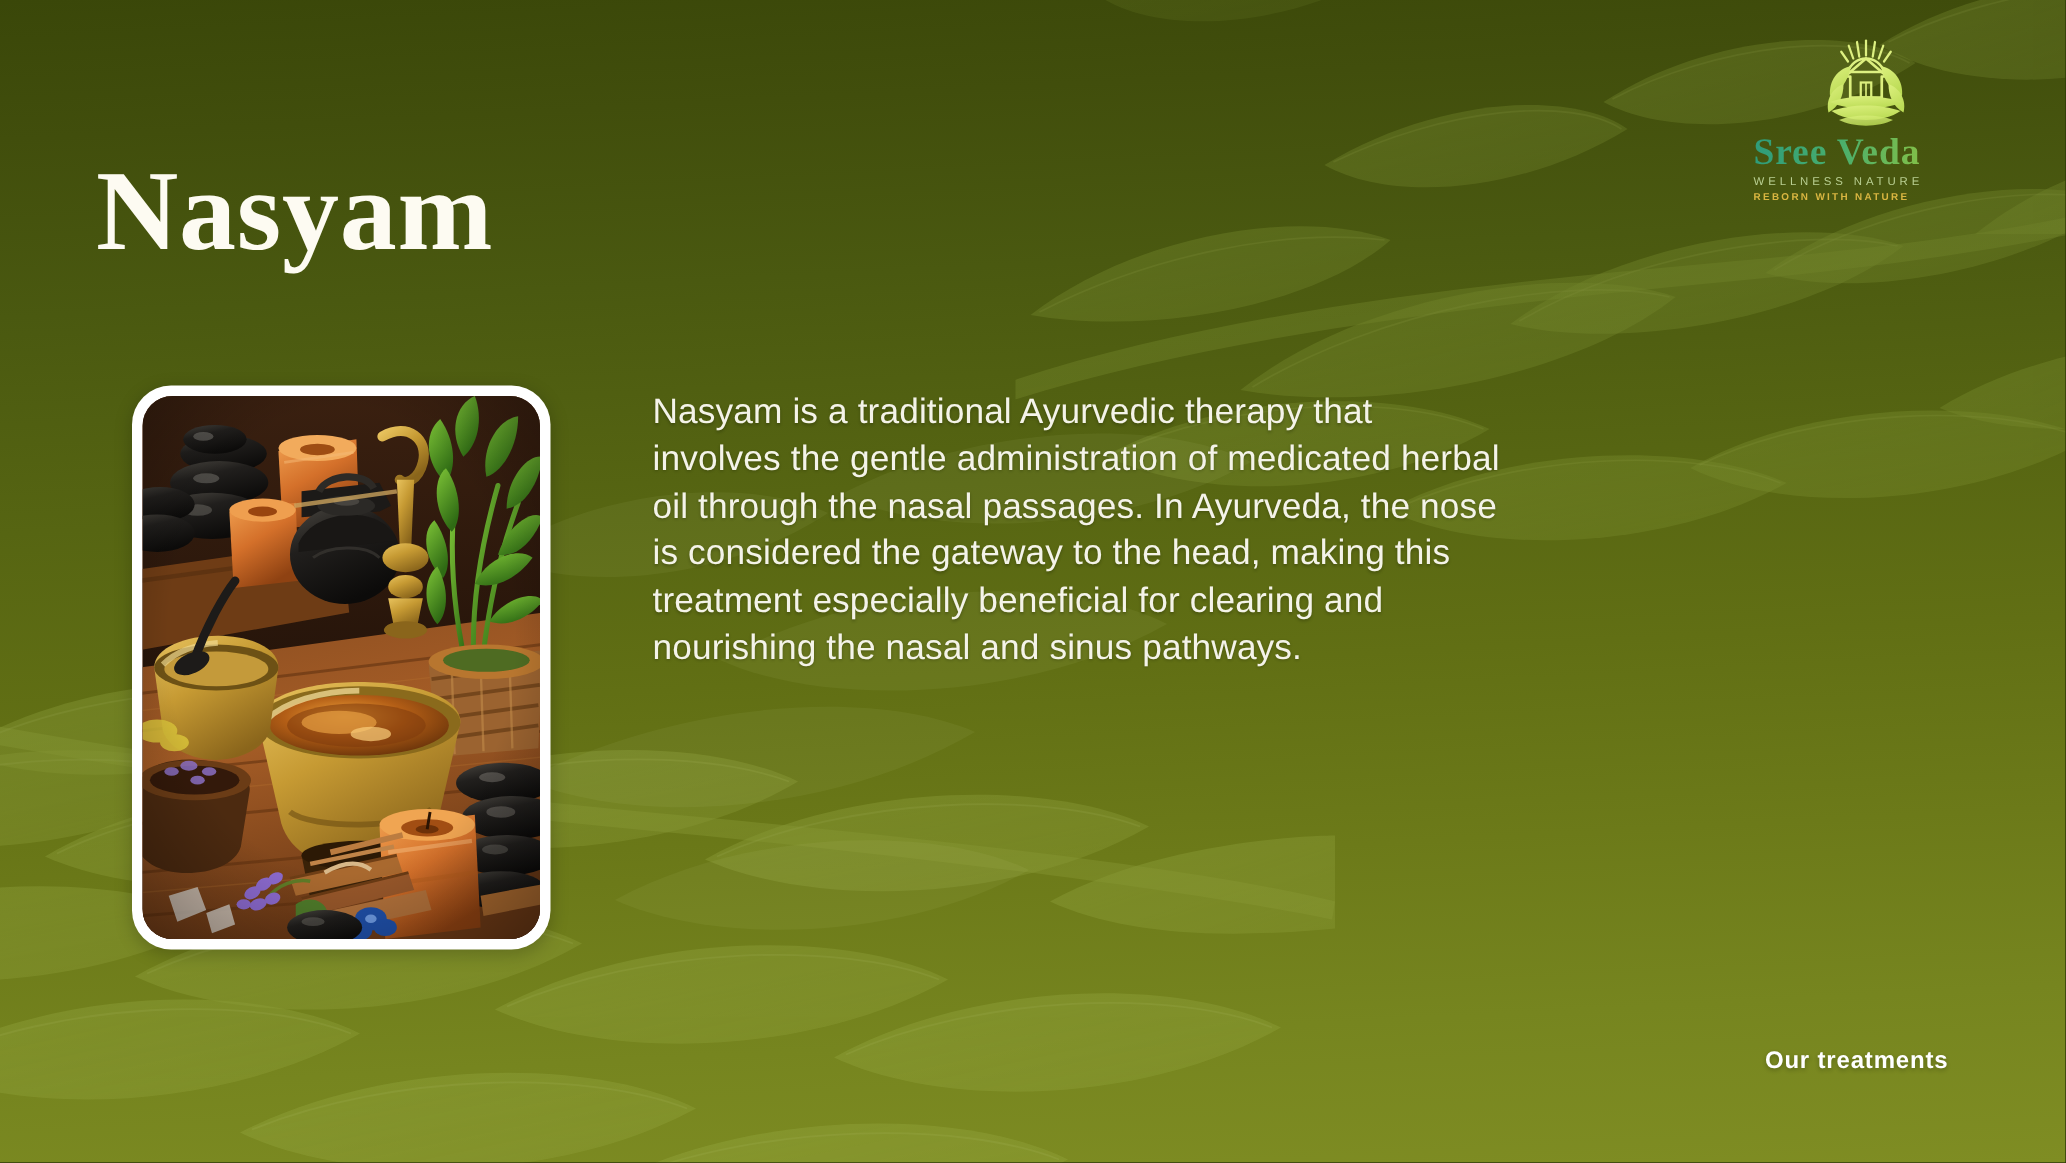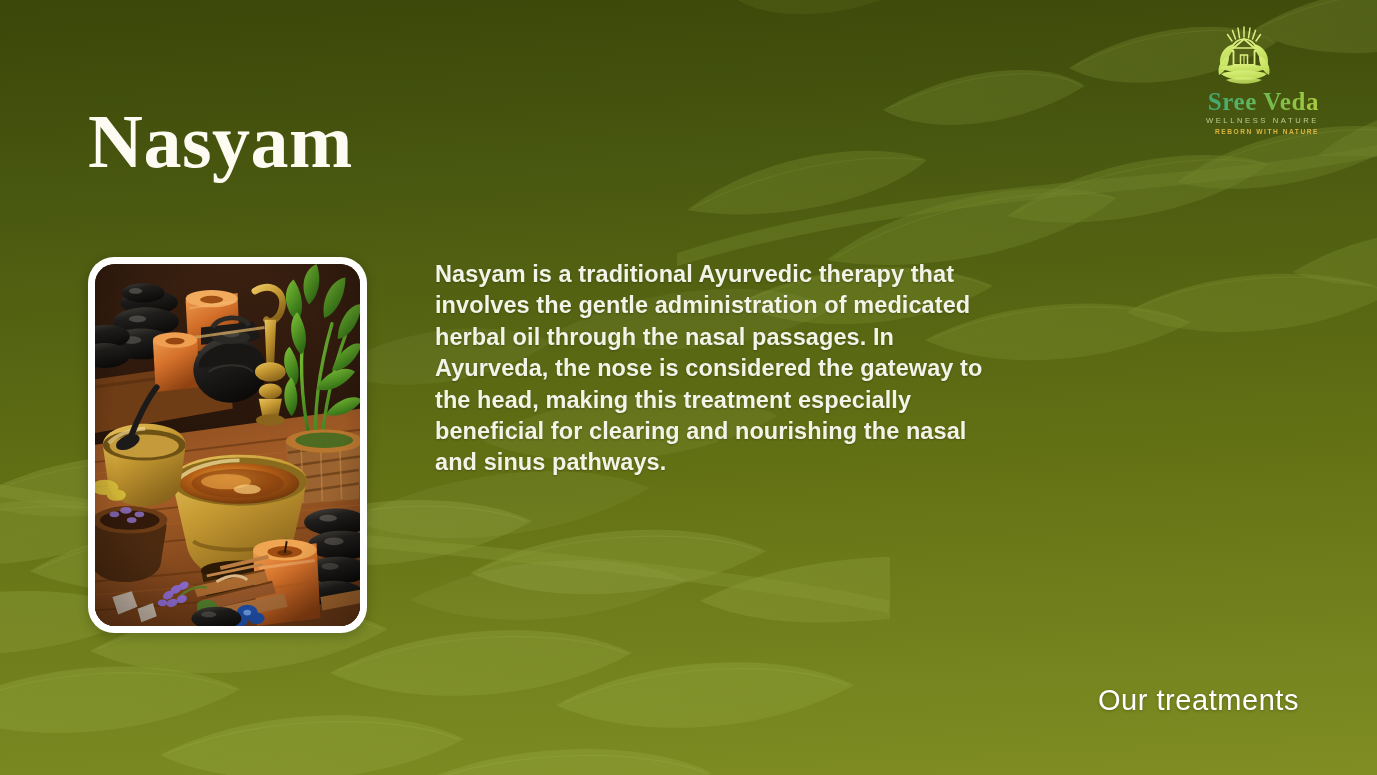--- a/index.html
+++ b/index.html
@@ -33,21 +33,21 @@
   }
   .leaf-top   { top:-40px; right:-60px; width:760px; height:430px; opacity:.5; }
   .leaf-bottom{ bottom:-50px; left:-90px; width:980px; height:420px; opacity:.42; }
   .leaf-mid   { top:200px; left:330px; width:520px; height:420px; opacity:.14; }
 
   
   #logo {
     position:absolute;
     top:24px; right:58px;
     width:150px;
-    text-align:right;
+    text-align:left;
     line-height:1;
   }
   #logo .mark { display:block; margin:0 auto 3px; }
   #logo .brand {
     display:block;
     font-family:"Liberation Serif", serif;
     font-size:25px;
     font-weight:700;
     letter-spacing:.6px;
     background:linear-gradient(90deg,#2e9c7a 0%,#49ae6d 38%,#7dbe4b 72%,#a9cc3e 100%);
@@ -69,21 +69,21 @@
     margin-top:4px;
     font-size:6.6px;
     letter-spacing:1.55px;
     color:#d9b641;
     font-weight:700;
   }
 
   
   #title {
     position:absolute;
-    left:88px; top:103px;
+    left:64px; top:103px;
     font-family:"Liberation Serif", serif;
     font-size:76px;
     font-weight:700;
     color:#fdfbf2;
     letter-spacing:.5px;
     line-height:1;
   }
 
   
   #photo-card {
@@ -106,32 +106,32 @@
 
   
   #copy {
     position:absolute;
     left:435px; top:259px;
     width:570px;
     color:#f4f3e8;
     font-size:23.5px;
     line-height:31.4px;
     letter-spacing:.08px;
-    font-weight:700;
+    font-weight:400;
     text-shadow:0 1px 2px rgba(20,26,2,.30);
   }
   #copy p { margin:0; }
 
   
   #footer-label {
     position:absolute;
     right:78px; bottom:58px;
     color:#ffffff;
-    font-size:29px;
-    font-weight:400;
+    font-size:16px;
+    font-weight:700;
     letter-spacing:.55px;
     text-shadow:0 1px 3px rgba(20,26,2,.3);
   }
 </style>
 </head>
 <body>
 
 <div id="slide">
 
   <svg class="leaf-layer leaf-top" viewBox="0 0 760 430" preserveAspectRatio="none">

